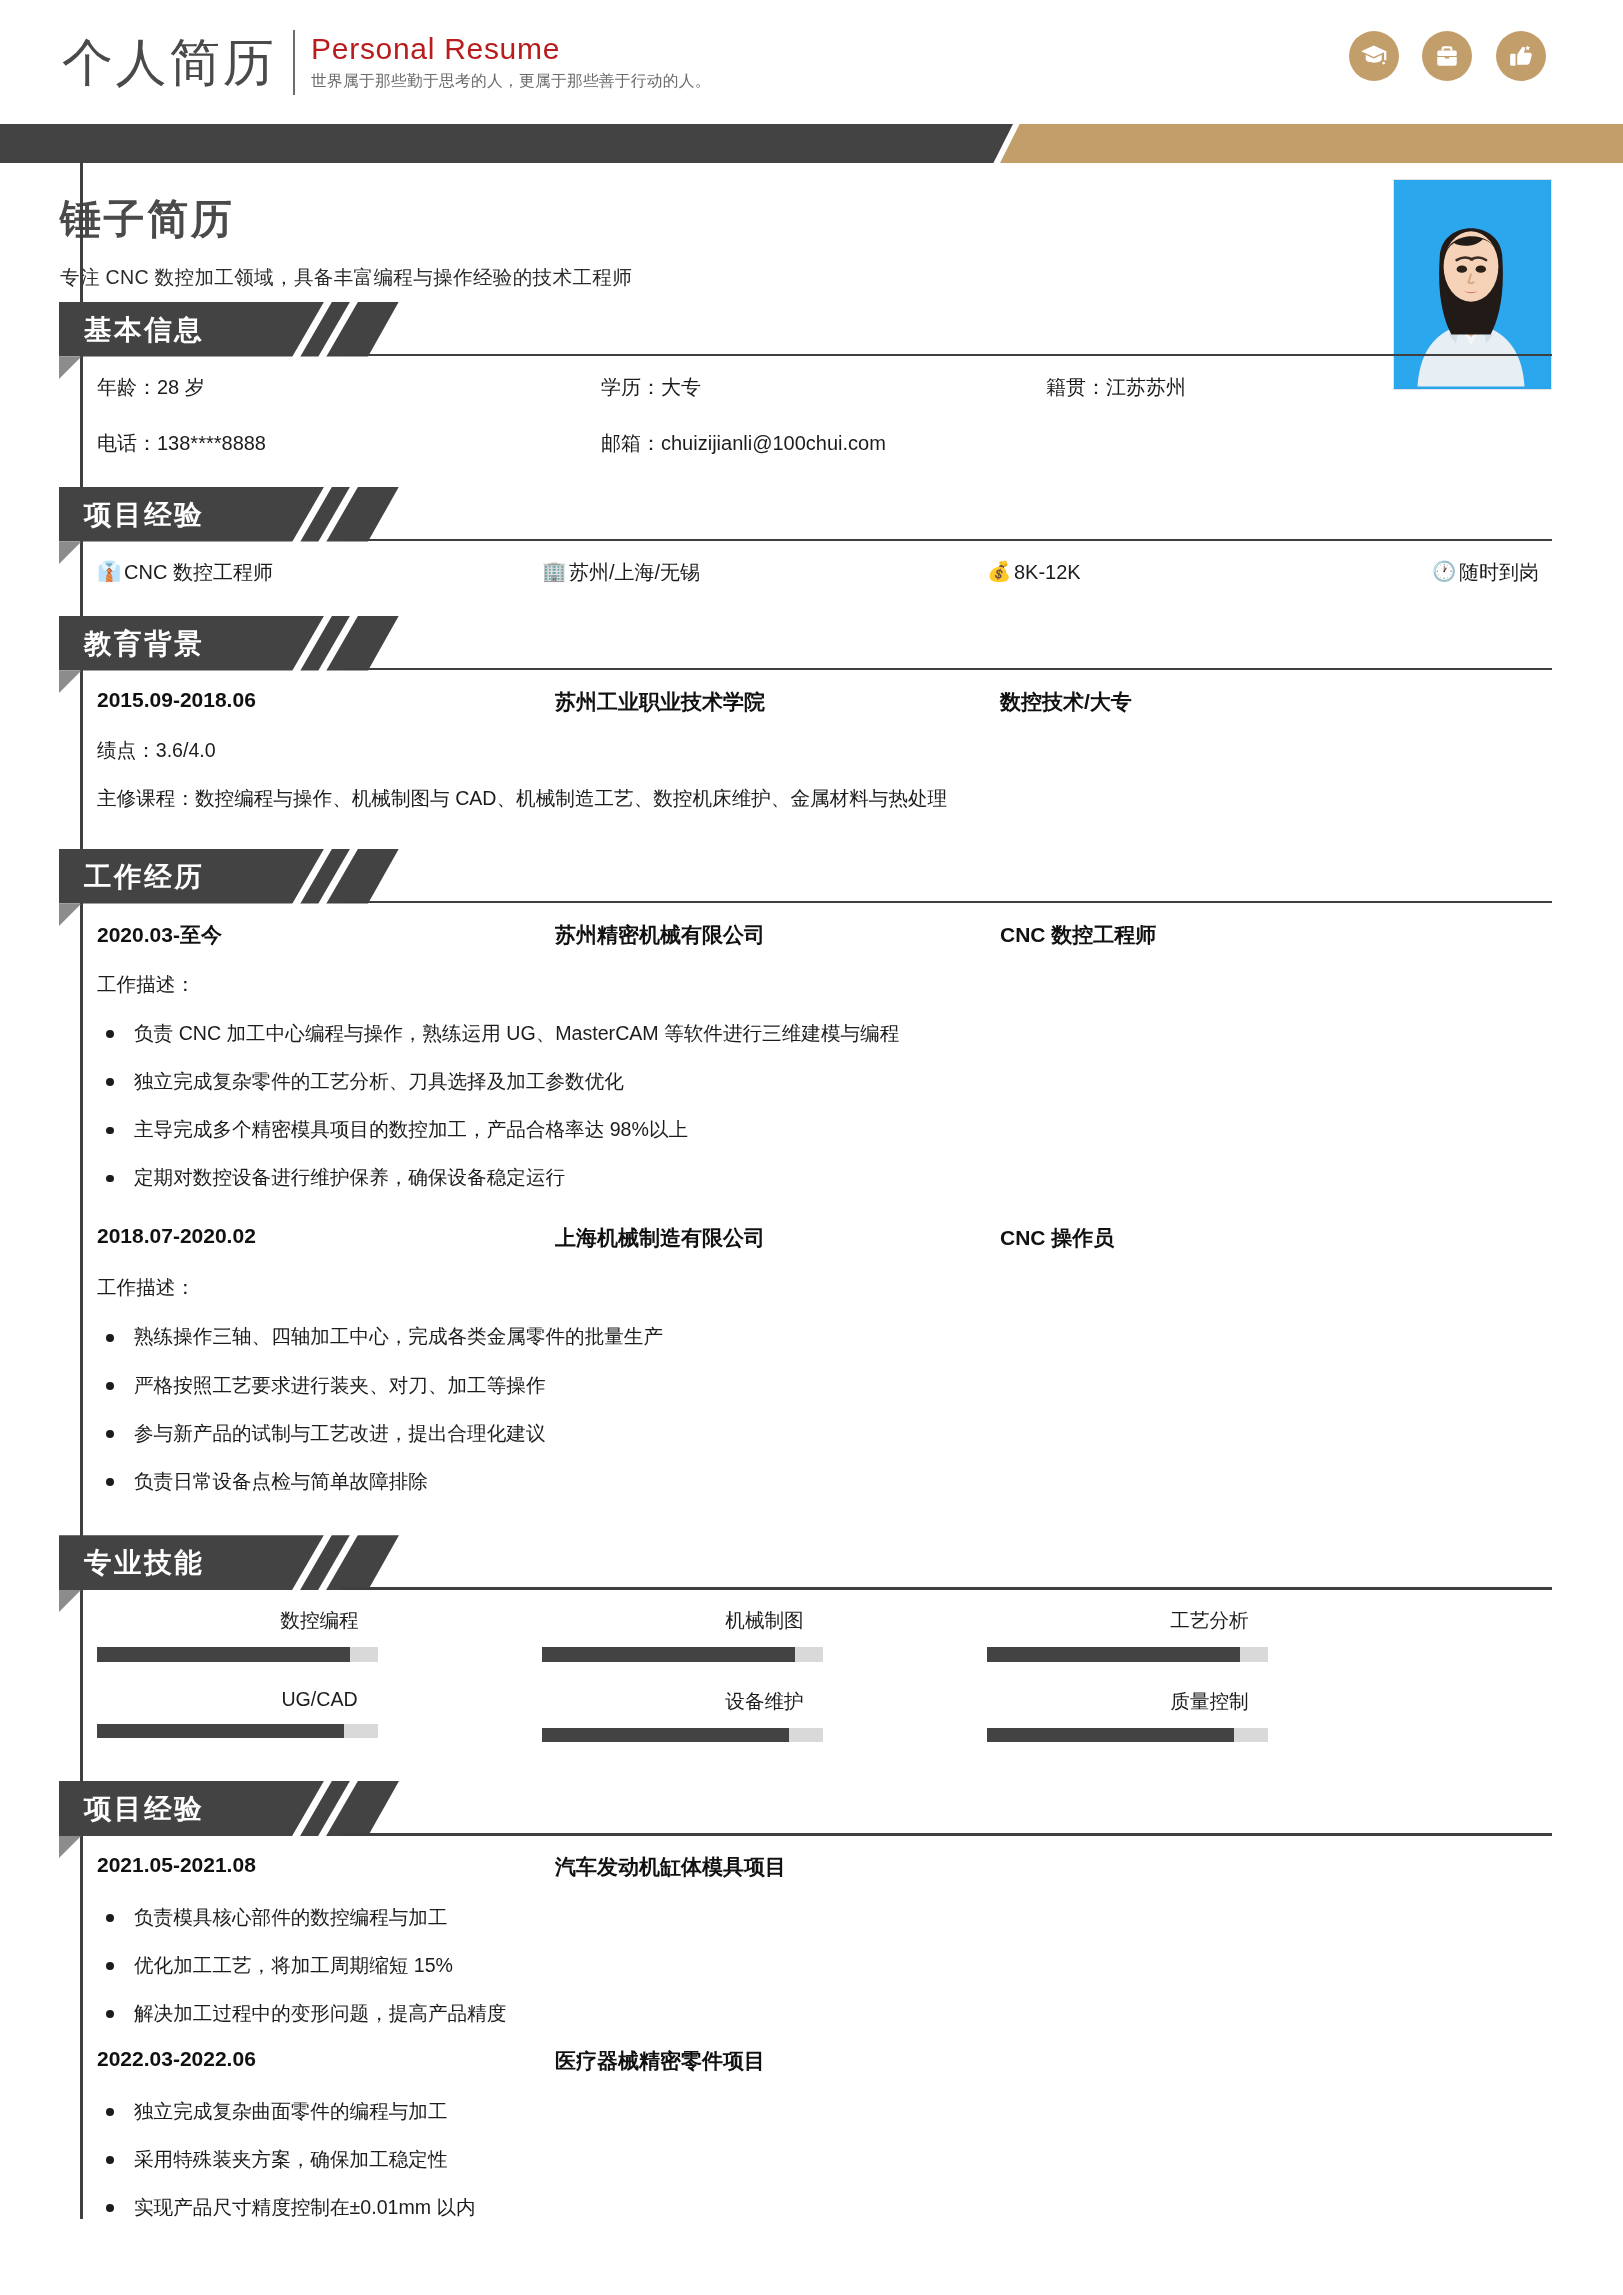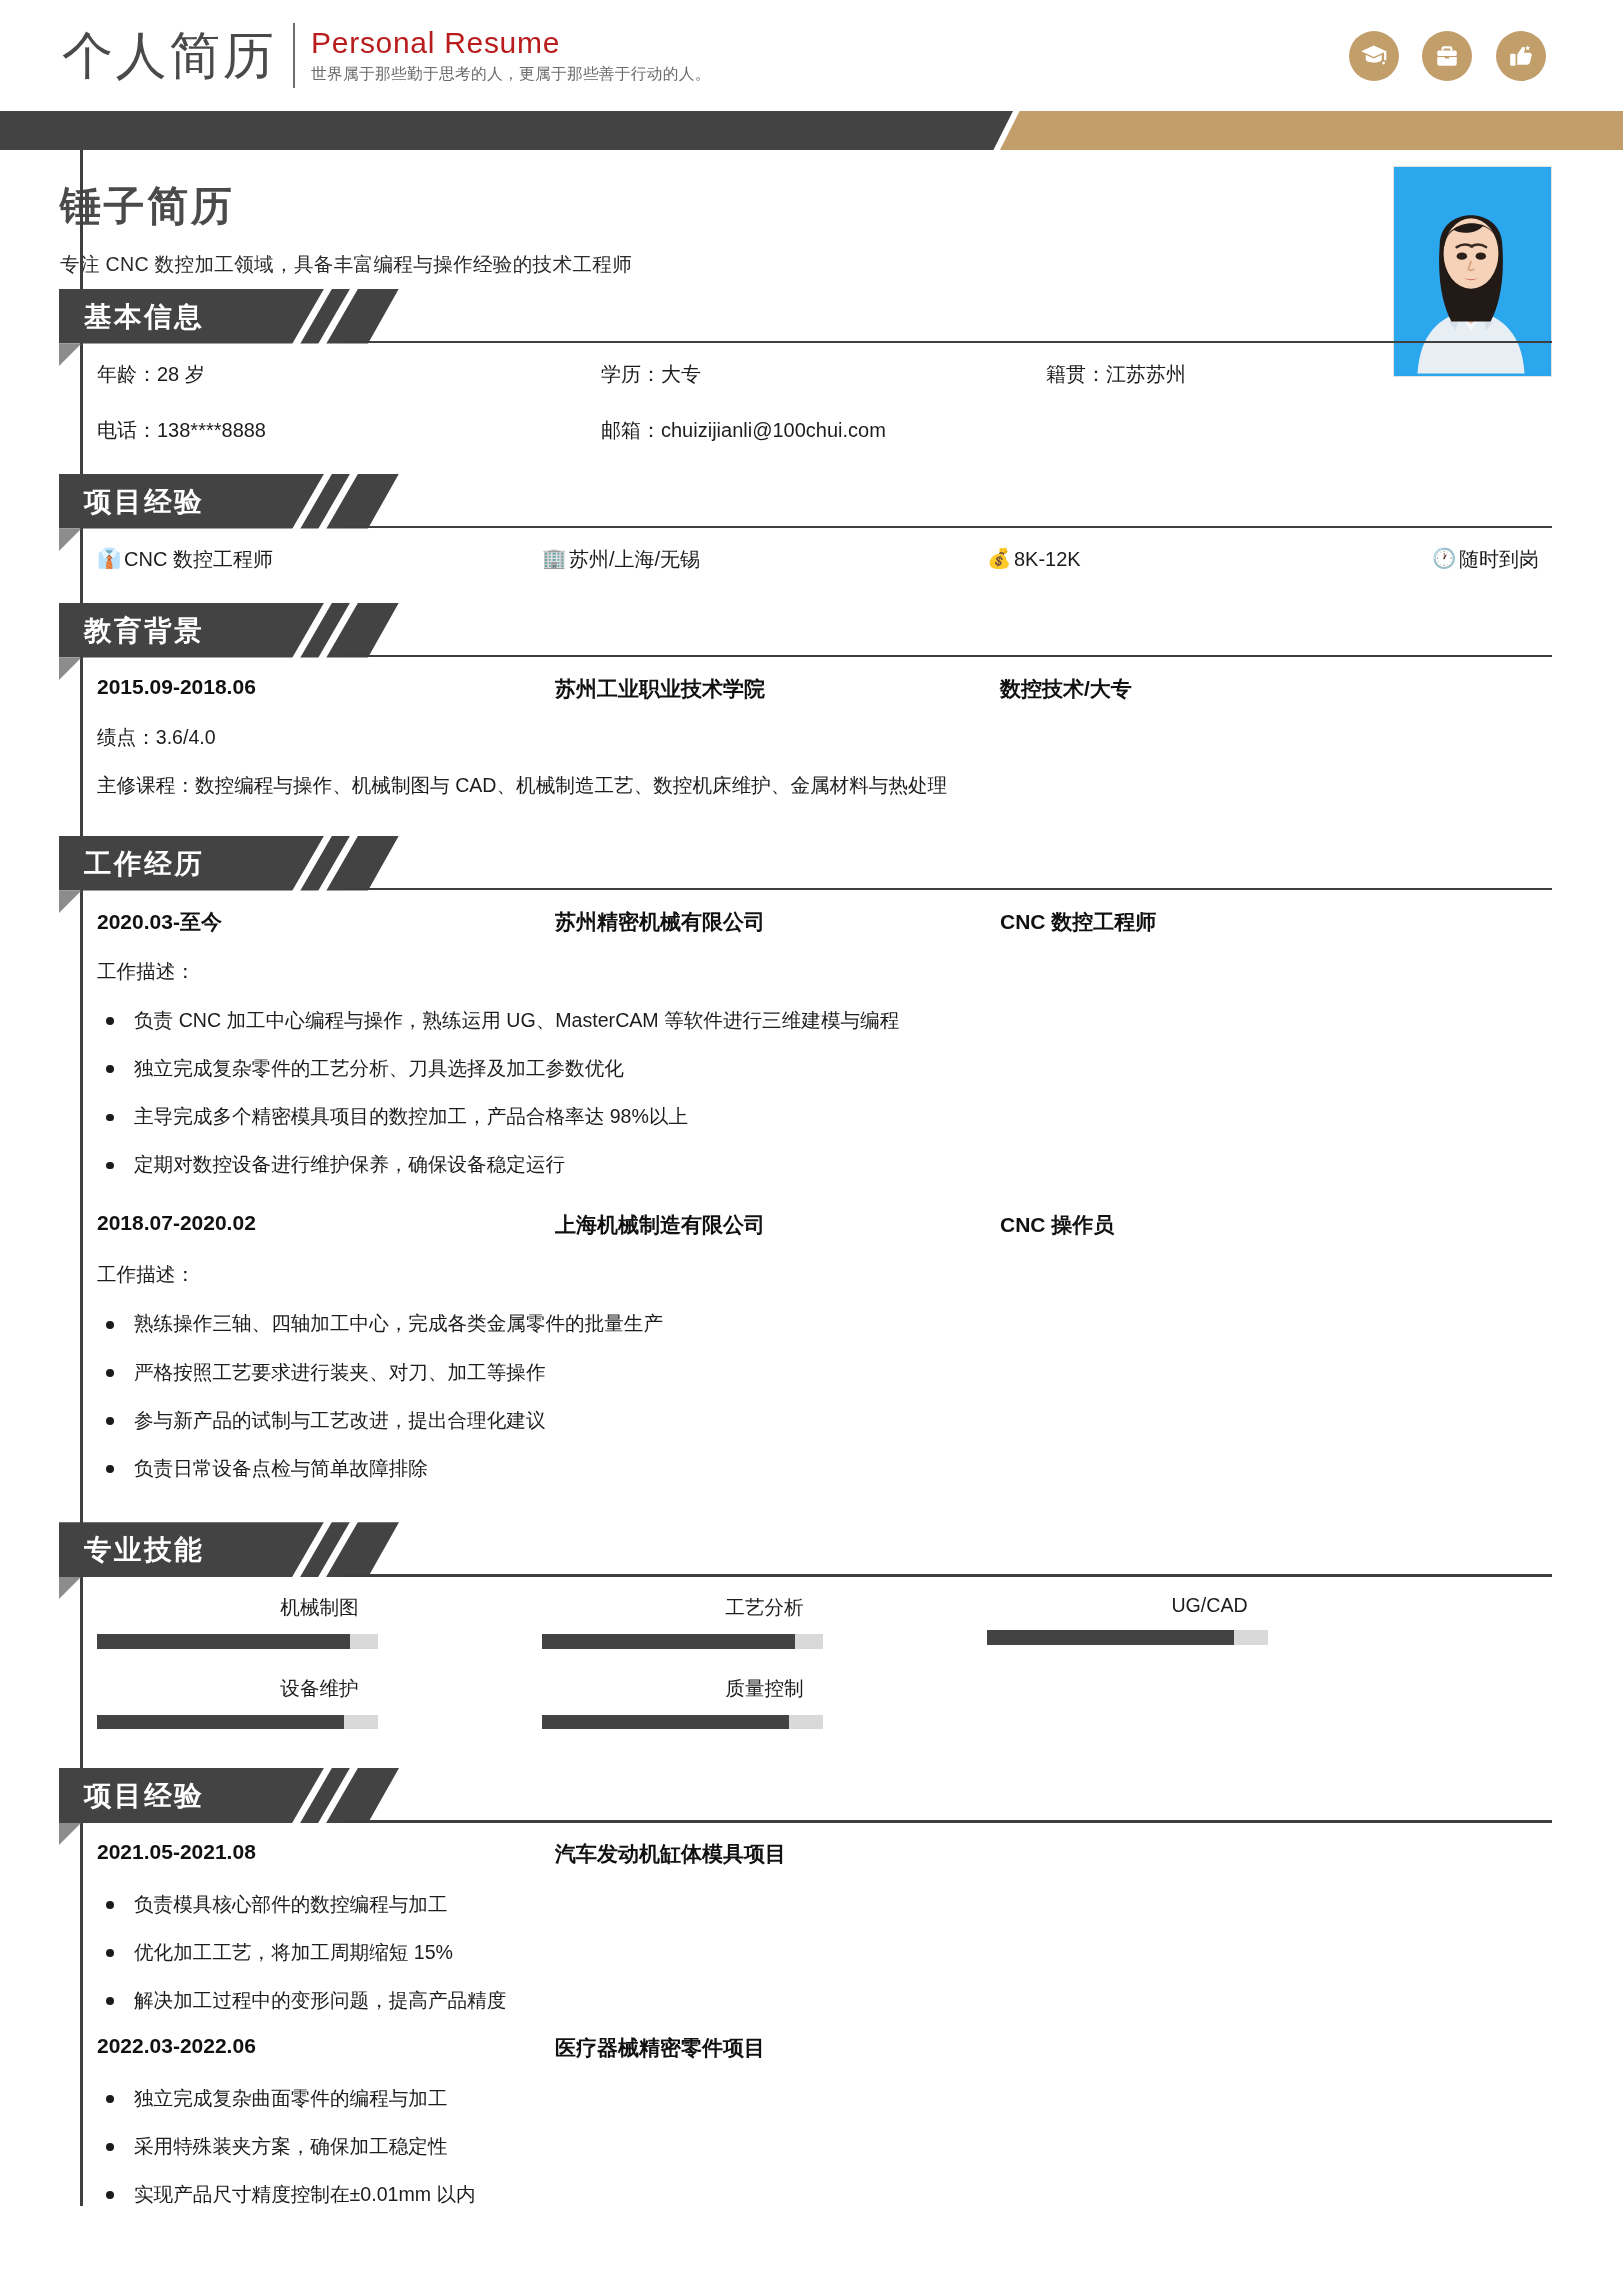--- a/index.html
+++ b/index.html
@@ -12,21 +12,21 @@
     height: 2295px;
     font-family: "Liberation Sans", "DejaVu Sans", sans-serif;
     color: #1a1a1a;
     position: relative;
     overflow: hidden;
   }
 
   
   .top-header {
     position: relative;
-    height: 111px;
+    height: 124px;
     display: flex;
     align-items: center;
     padding-left: 62px;
     box-sizing: border-box;
   }
   .brand-zh {
     font-size: 51px;
     font-weight: 400;
     color: #4a4a4a;
     letter-spacing: 2.6px;
@@ -504,20 +504,26 @@
       <div class="sec-head-stripe s1"></div>
       <div class="sec-head-stripe s2"></div>
       <div class="sec-head-title">专业技能</div>
     </div>
     <div class="sec-rule"></div>
     <div class="sec-fold"></div>
 
     <div class="sec-body">
       <div class="skills-grid">
         <div>
+          <div class="skill-name">数控编程</div>
+          <div class="skill-track">
+            <div class="skill-fill" style="width: 90%;"></div>
+          </div>
+        </div>
+        <div>
           <div class="skill-name">机械制图</div>
           <div class="skill-track">
             <div class="skill-fill" style="width: 90%;"></div>
           </div>
         </div>
         <div>
           <div class="skill-name">工艺分析</div>
           <div class="skill-track">
             <div class="skill-fill" style="width: 90%;"></div>
           </div>

